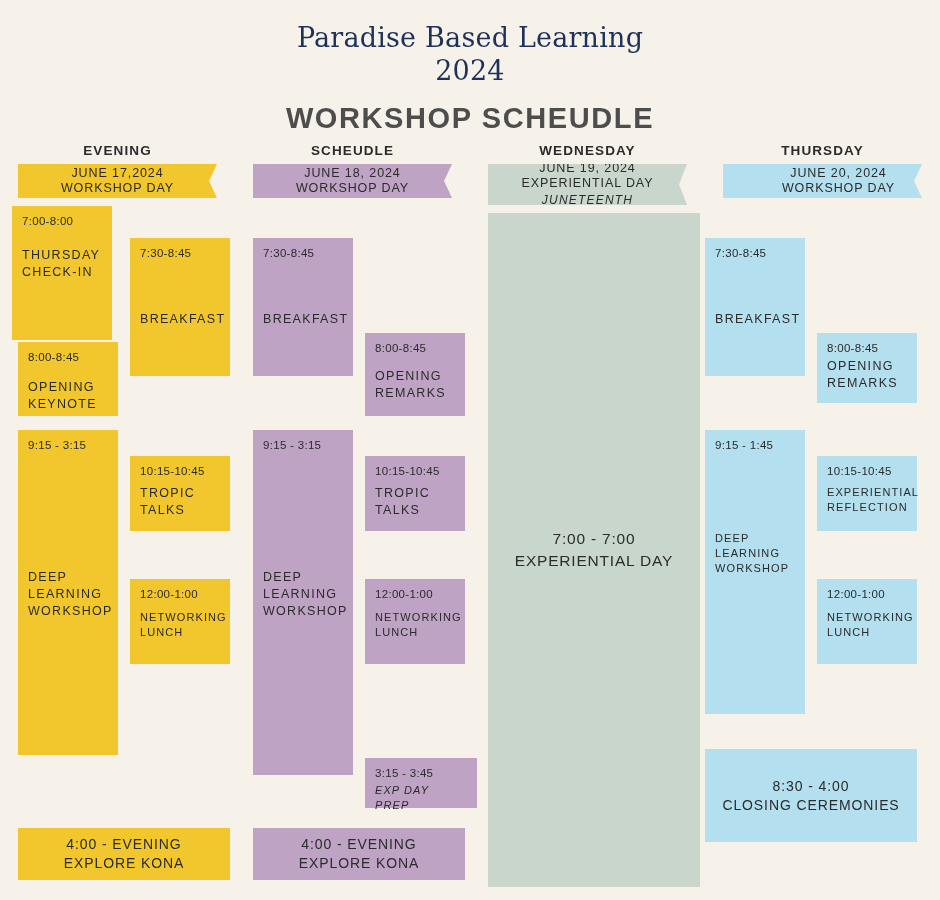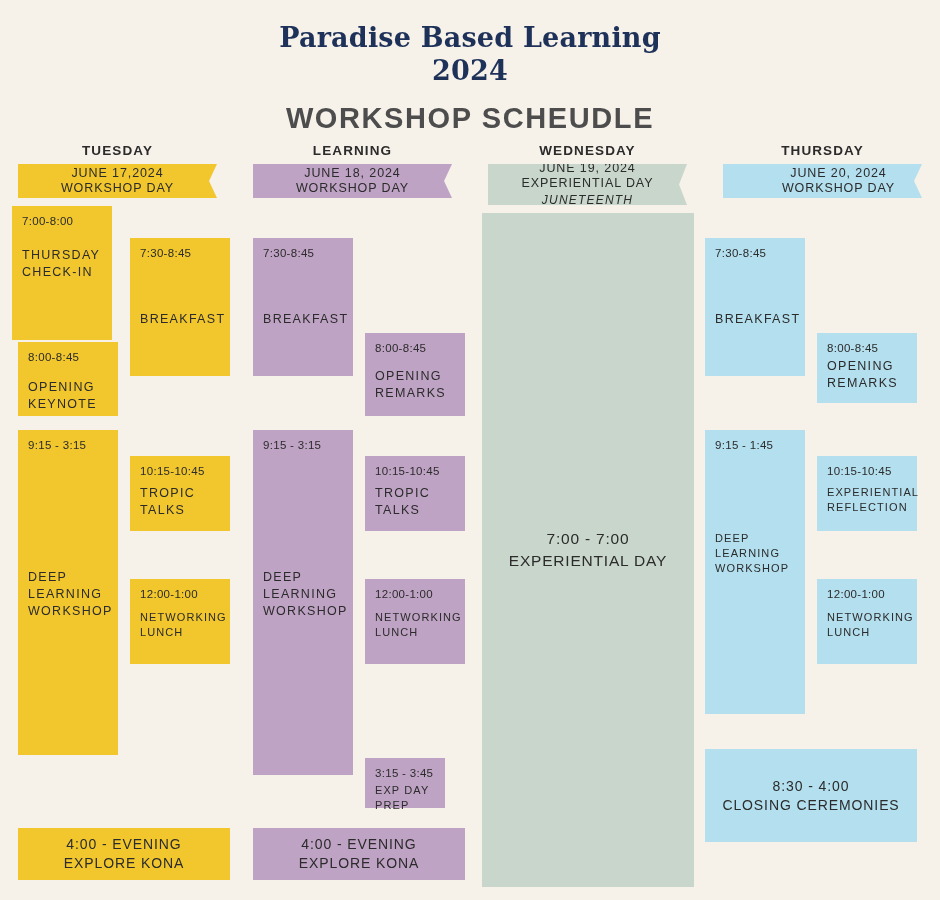--- a/index.html
+++ b/index.html
@@ -20,21 +20,21 @@
     width: 940px;
     height: 900px;
   }
   
   .title-block {
     text-align: center;
     padding-top: 22px;
   }
   .main-title {
     font-family: "DejaVu Serif", serif;
-    font-weight: bold;
+    font-weight: normal;
     font-size: 27px;
     line-height: 1.22;
     color: #1d3159;
     letter-spacing: 0.2px;
   }
   .main-title .line2 {
     display: block;
   }
   .sub-title {
     margin-top: 14px;
@@ -153,21 +153,21 @@
     <div class="main-title">
       <span>Paradise Based Learning</span>
       <span class="line2">2024</span>
     </div>
     <div class="sub-title">WORKSHOP SCHEUDLE</div>
   </div>
 
   <div class="grid">
 
     <div class="col">
-      <div class="day-name">TUESDAY</div>
+      <div class="day-name">EVENING</div>
       <div class="banner" style="background:#f2c72e;">
         <div>JUNE 17,2024</div>
         <div>WORKSHOP DAY</div>
       </div>
       <div class="stack">
         <div class="blk" style="background:#f2c72e;left:12px;top:0px;width:100px;height:134px;">
           <div class="time">7:00-8:00</div>
           <div class="name" style="margin-top:20px;">THURSDAY CHECK-IN</div>
         </div>
         <div class="blk" style="background:#f2c72e;left:130px;top:32px;width:100px;height:138px;">
@@ -191,21 +191,21 @@
           <div class="name" style="margin-top:10px;">NETWORKING LUNCH</div>
         </div>
         <div class="evening" style="background:#f2c72e;left:18px;top:622px;width:212px;height:52px;">
           <div>4:00 - EVENING</div>
           <div>EXPLORE KONA</div>
         </div>
       </div>
     </div>
 
     <div class="col">
-      <div class="day-name">LEARNING</div>
+      <div class="day-name">SCHEUDLE</div>
       <div class="banner" style="background:#bfa3c4;">
         <div>JUNE 18, 2024</div>
         <div>WORKSHOP DAY</div>
       </div>
       <div class="stack">
         <div class="blk" style="background:#bfa3c4;left:18px;top:32px;width:100px;height:138px;">
           <div class="time">7:30-8:45</div>
           <div class="name" style="margin-top:52px;">BREAKFAST</div>
         </div>
         <div class="blk" style="background:#bfa3c4;left:130px;top:127px;width:100px;height:83px;">
@@ -217,40 +217,40 @@
           <div class="name" style="margin-top:118px;">DEEP LEARNING WORKSHOP</div>
         </div>
         <div class="blk" style="background:#bfa3c4;left:130px;top:250px;width:100px;height:75px;">
           <div class="time">10:15-10:45</div>
           <div class="name" style="margin-top:8px;">TROPIC TALKS</div>
         </div>
         <div class="blk small" style="background:#bfa3c4;left:130px;top:373px;width:100px;height:85px;">
           <div class="time">12:00-1:00</div>
           <div class="name" style="margin-top:10px;">NETWORKING LUNCH</div>
         </div>
-        <div class="blk small" style="background:#bfa3c4;left:130px;top:552px;width:80px;height:50px;">
+        <div class="blk small" style="background:#bfa3c4;left:130px;top:552px;width:112px;height:50px;">
           <div class="time">3:15 - 3:45</div>
-          <div class="name" style="margin-top:4px;">EXP DAY PREP</div>
+          <div class="name" style="margin-top:4px;font-style:italic;">EXP DAY PREP</div>
         </div>
         <div class="evening" style="background:#bfa3c4;left:18px;top:622px;width:212px;height:52px;">
           <div>4:00 - EVENING</div>
           <div>EXPLORE KONA</div>
         </div>
       </div>
     </div>
 
     <div class="col">
       <div class="day-name">WEDNESDAY</div>
       <div class="banner wed" style="background:#c8d6cb;">
         <div>JUNE 19, 2024</div>
         <div>EXPERIENTIAL DAY</div>
         <div class="juneteenth">JUNETEENTH</div>
       </div>
       <div class="stack">
-        <div class="wed-big" style="background:#c8d6cb;left:12px;top:0px;width:212px;height:674px;">
+        <div class="wed-big" style="background:#c8d6cb;left:18px;top:0px;width:212px;height:674px;">
           <div>7:00 - 7:00</div>
           <div>EXPERIENTIAL DAY</div>
         </div>
       </div>
     </div>
 
     <div class="col">
       <div class="day-name">THURSDAY</div>
       <div class="banner" style="background:#b3dfee;padding-left:32px;">
         <div>JUNE 20, 2024</div>

